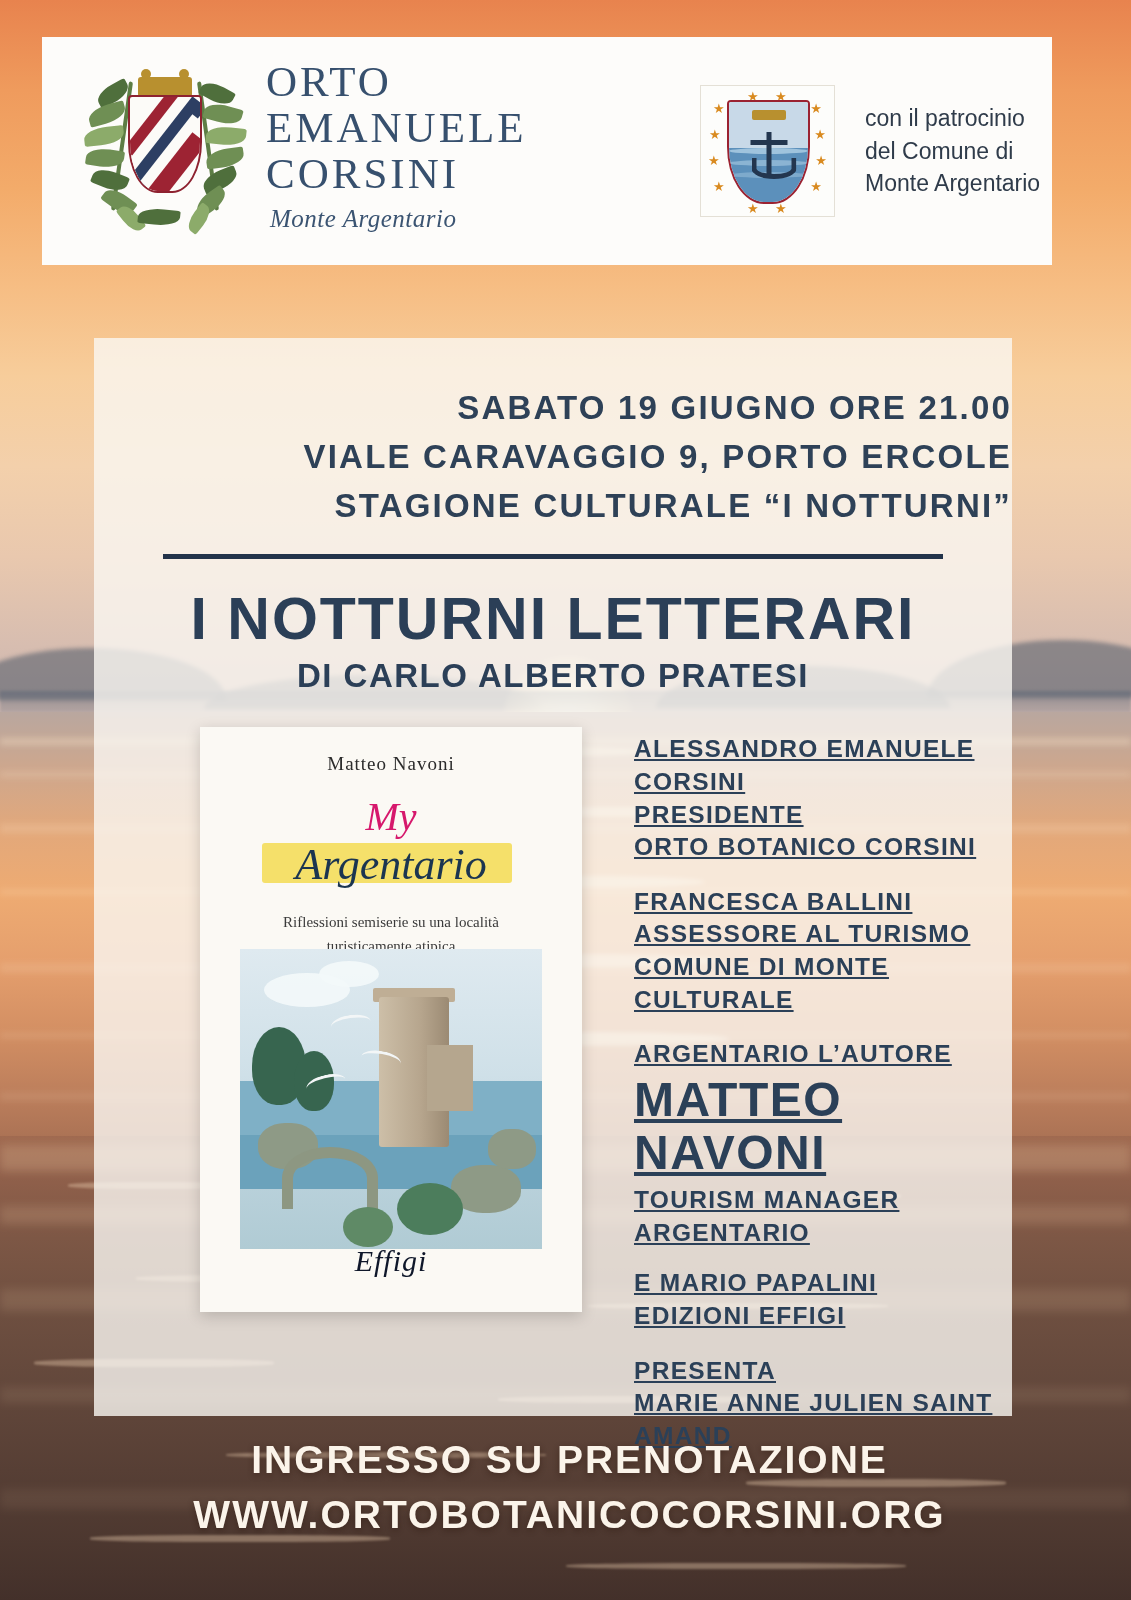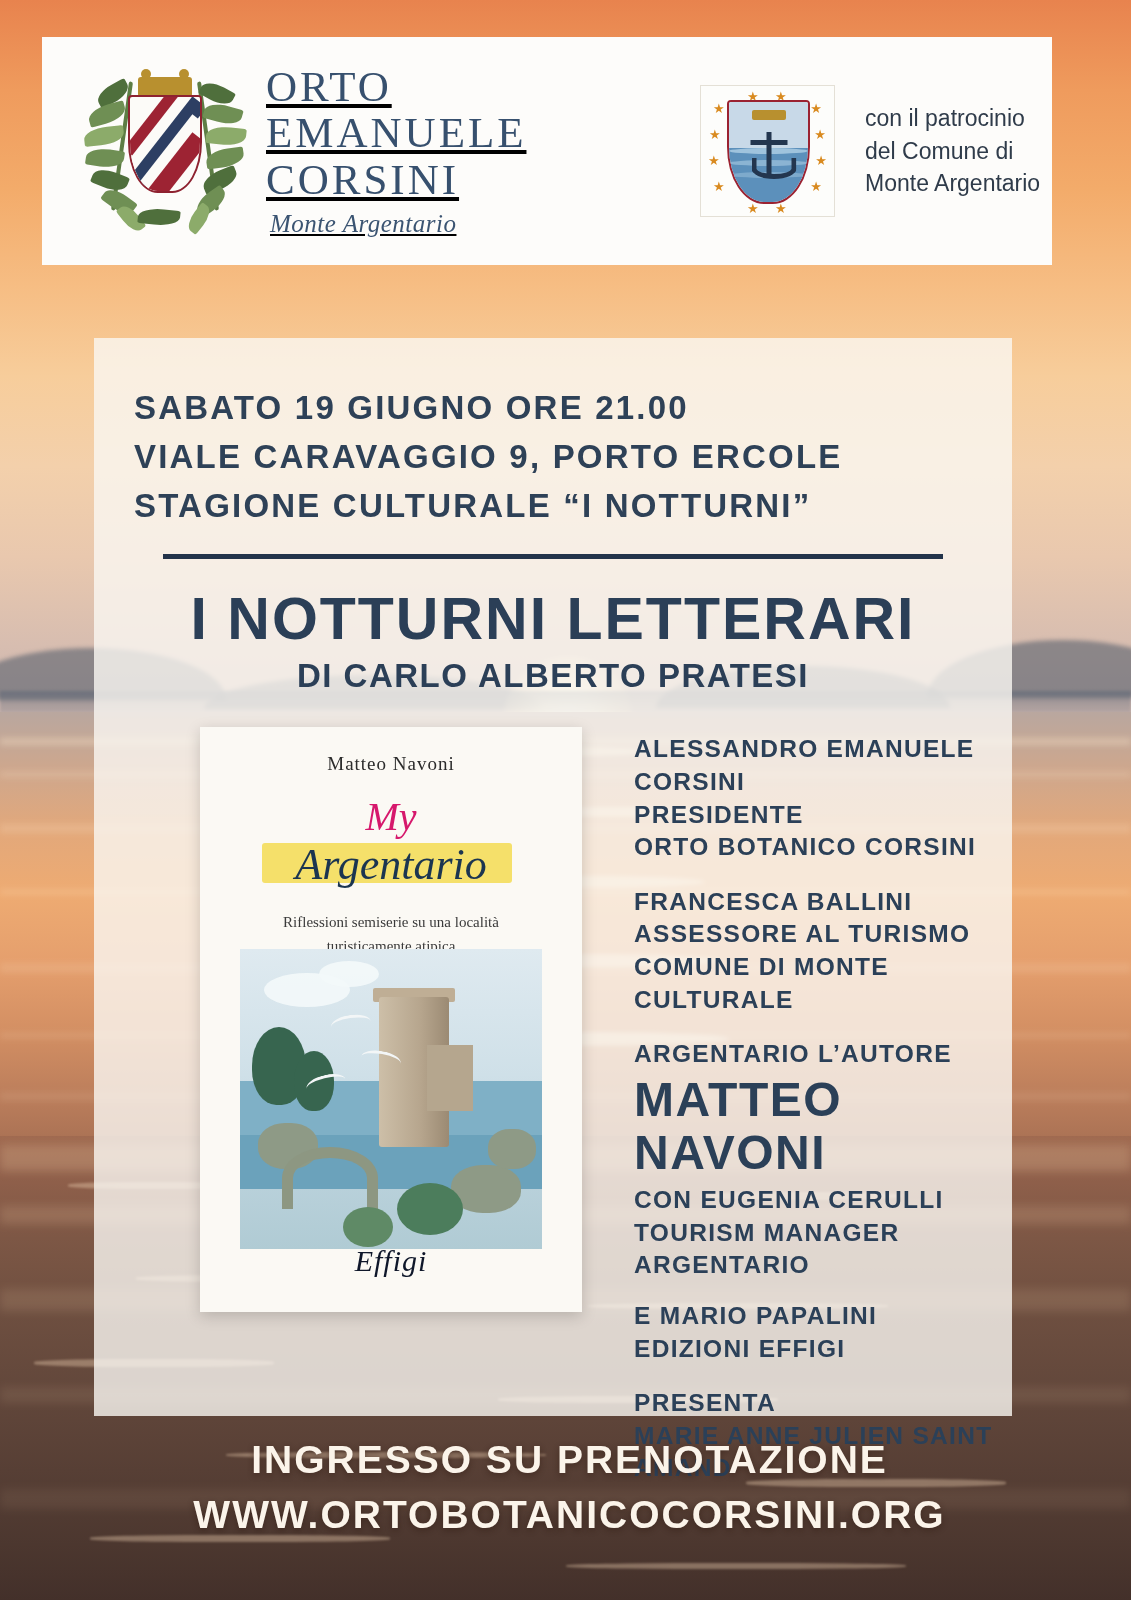--- a/index.html
+++ b/index.html
@@ -136,24 +136,22 @@
     top: 37px;
     width: 1010px;
     height: 228px;
     background: #fdfcfa;
     display: flex;
     align-items: center;
   }
 
   .logo-block {
     display: flex;
-    align-items: center;
     margin-left: 38px;
     width: 530px;
-    text-decoration: underline;
   }
 
   .crest-wreath {
     position: relative;
     width: 170px;
     height: 185px;
     flex: none;
   }
   .leaf {
     position: absolute;
@@ -288,23 +286,22 @@
   .main-card {
     position: absolute;
     left: 94px;
     top: 338px;
     width: 918px;
     height: 1078px;
     background: rgba(250,247,243,0.80);
   }
 
   .event-lines {
-    text-align: left;
+    text-align: right;
     padding-top: 46px;
-    padding-left: 40px;
   }
   .event-line {
     font-size: 33px;
     letter-spacing: 2.2px;
     color: #2e4157;
     font-weight: 700;
     line-height: 1.48;
     font-family: "Liberation Sans", sans-serif;
   }
 
@@ -452,21 +449,21 @@
     color: #0f172a;
     letter-spacing: 1px;
   }
 
   
   .speakers {
     margin-left: 52px;
     padding-top: 6px;
     color: #2b4058;
   }
-  .sp-group { margin-bottom: 22px; }
+  .sp-group { margin-bottom: 22px; text-decoration: underline; }
   .sp-line {
     font-size: 24.5px;
     font-weight: 700;
     letter-spacing: 1.3px;
     line-height: 1.33;
     color: #2b4058;
   }
   .sp-line.big {
     font-size: 48px;
     letter-spacing: 1.5px;
@@ -678,21 +675,20 @@
 
         <div class="sp-group">
           <div class="sp-line">FRANCESCA BALLINI</div>
           <div class="sp-line">ASSESSORE AL TURISMO</div>
           <div class="sp-line">COMUNE DI MONTE CULTURALE</div>
         </div>
 
         <div class="sp-group" style="margin-bottom:18px;">
           <div class="sp-line">ARGENTARIO L’AUTORE</div>
           <div class="sp-line big">MATTEO NAVONI</div>
-          <div class="sp-line">CON EUGENIA CERULLI</div>
           <div class="sp-line">TOURISM MANAGER ARGENTARIO</div>
         </div>
 
         <div class="sp-group">
           <div class="sp-line">E MARIO PAPALINI</div>
           <div class="sp-line">EDIZIONI EFFIGI</div>
         </div>
 
         <div class="sp-group">
           <div class="sp-line">PRESENTA</div>

